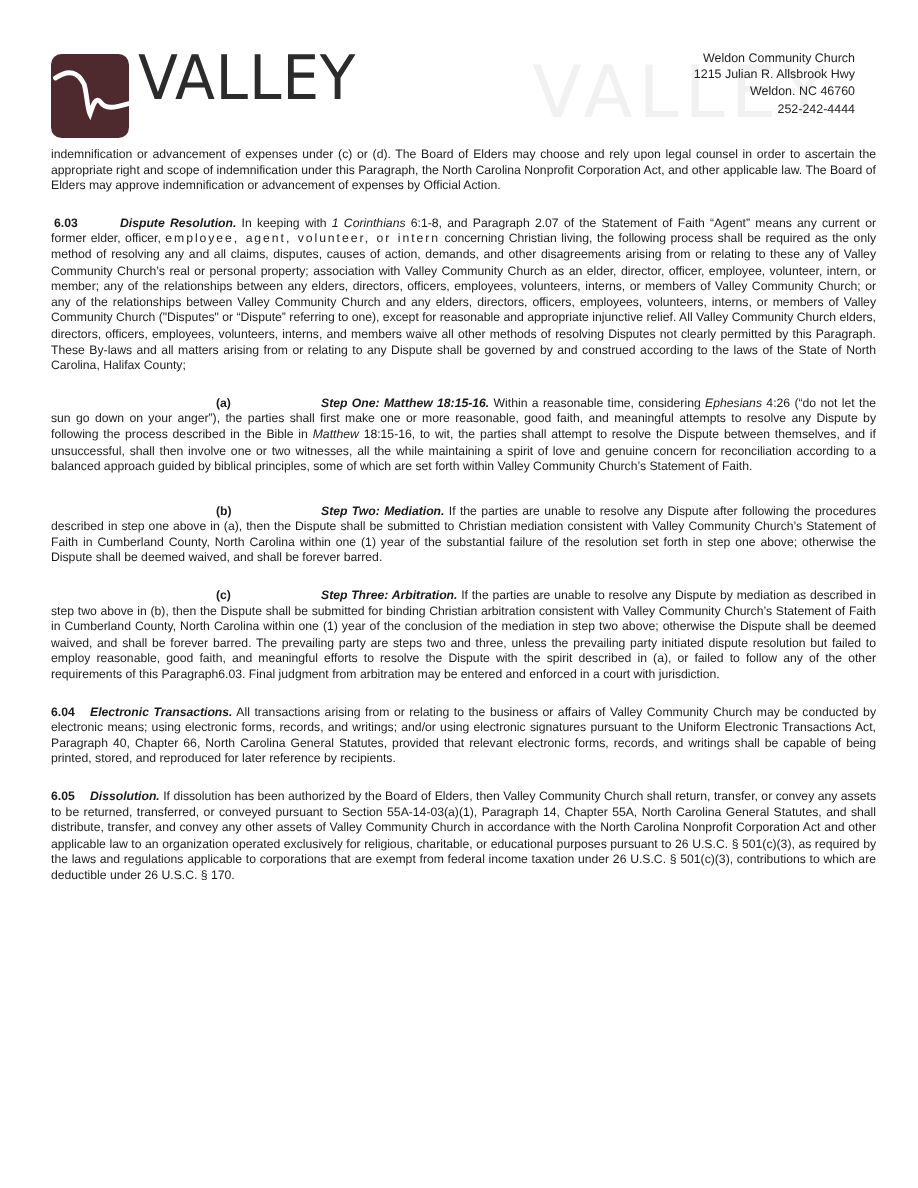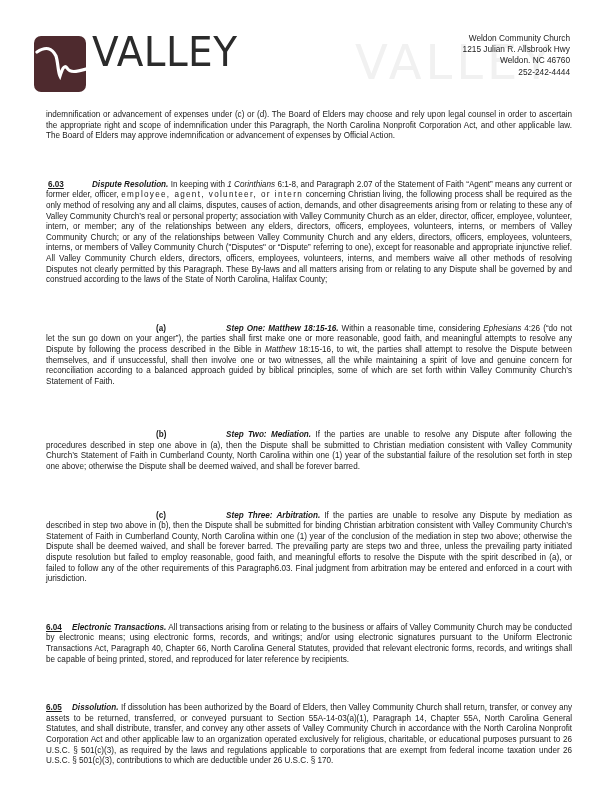--- a/index.html
+++ b/index.html
@@ -26,24 +26,24 @@
   }
   .address {
     position: absolute; right: 42px; top: 33px; text-align: right; z-index: 1;
     font-size: 8.3px; line-height: 11.2px; color: #222;
   }
   .address div { display: block; }
   .content {
     position: absolute; left: 34px; top: 98px; width: 550px;
     font-size: 8.15px; line-height: 10.6px; color: #1a1a1a; text-align: justify;
   }
-  .content p { margin: 12px; }
+  .content p { margin: 0; }
   .sp-md { height: 14px; }
   .sp-lg { height: 19px; }
-  .secnum { font-weight: bold; display: inline-block; width: 44px; padding-left: 2px; text-decoration: underline; }
+  .secnum { font-weight: bold; display: inline-block; width: 44px; padding-left: 2px; }
   .secnum.tight { width: 26px; padding-left: 0; }
   .subnum { display: inline-block; padding-left: 110px; width: 70px; font-weight: bold; }
   .b { font-weight: bold; font-style: italic; }
   .i { font-style: italic; }
   .spaced { letter-spacing: 1.3px; }
 </style>
 </head>
 <body>
 
 <div class="header">

